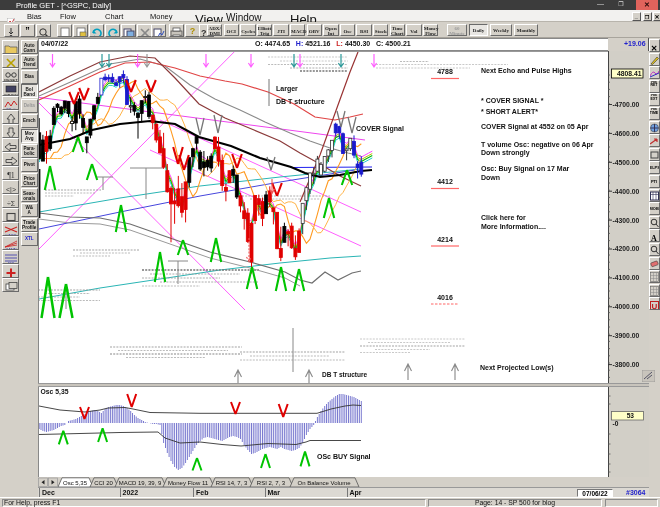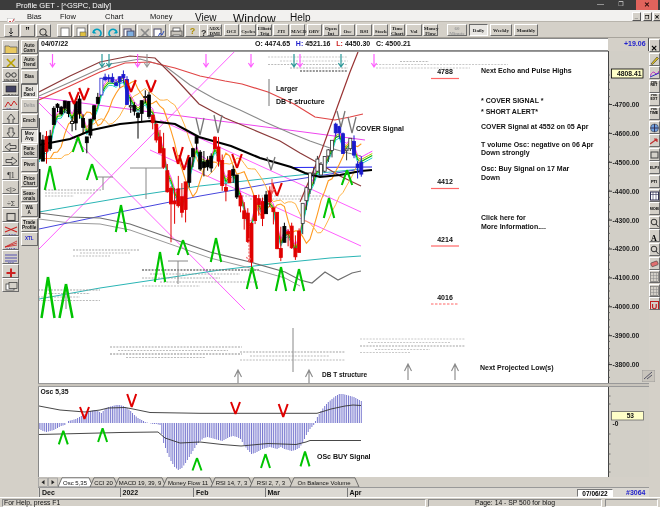--- a/index.html
+++ b/index.html
@@ -23,23 +23,23 @@
 
 <div class="abs" style="left:0;top:10px;width:660px;height:12px;background:#f2f1ef;border-bottom:1px solid #b8b4ac"></div>
 <div class="abs" style="left:7px;top:12px;width:8px;height:8px"><svg width="8" height="8">
       <rect x="0" y="0" width="8" height="8" fill="#fff" stroke="#888" stroke-width="0.6"></rect>
       <path d="M1,6 L3,3 L5,5 L7,1" stroke="#c03030" stroke-width="0.9" fill="none"></path>
     </svg></div>
 <div class="abs" style="left:27px;top:11.5px;font-size:7.5px;color:#111">Bias</div>
 <div class="abs" style="left:60px;top:11.5px;font-size:7.5px;color:#111">Flow</div>
 <div class="abs" style="left:105px;top:11.5px;font-size:7.5px;color:#111">Chart</div>
 <div class="abs" style="left:150px;top:11.5px;font-size:7.5px;color:#111">Money</div>
-<div class="abs" style="left:195px;top:11.5px;font-size:10px;color:#111">View</div>
-<div class="abs" style="left:233px;top:11.5px;font-size:12px;color:#111">Window</div>
-<div class="abs" style="left:290px;top:11.5px;font-size:10px;color:#111">Help</div>
+<div class="abs" style="left:195px;top:11.5px;font-size:13px;color:#111">View</div>
+<div class="abs" style="left:226px;top:11.5px;font-size:10px;color:#111">Window</div>
+<div class="abs" style="left:290px;top:11.5px;font-size:13px;color:#111">Help</div>
 <div class="abs" style="left:632px;top:11.5px;width:9px;height:9px;border:1px solid;border-color:#fff #555 #555 #fff;background:#d4d0c8;font-size:6px;text-align:center;line-height:7px;font-weight:bold">_</div>
 <div class="abs" style="left:642.5px;top:11.5px;width:9px;height:9px;border:1px solid;border-color:#fff #555 #555 #fff;background:#d4d0c8;font-size:5px;text-align:center;line-height:8px;font-weight:bold">❐</div>
 <div class="abs" style="left:652.5px;top:11.5px;width:9px;height:9px;border:1px solid;border-color:#fff #555 #555 #fff;background:#d4d0c8;font-size:6px;text-align:center;line-height:8px;font-weight:bold">✕</div>
 
 <div class="abs" style="left:0;top:22px;width:660px;height:16px;background:#d4d0c8;border-bottom:1px solid #a8a49c"></div>
 <div class="ib" style="left:4px"><svg width="12" height="12">
       <path d="M5,1 v6 M5,7 l-2,-2 m2,2 l2,-2" stroke="#333" fill="none"></path>
       <circle cx="5" cy="10" r="1.5" fill="none" stroke="#333"></circle>
     </svg></div>
 <div class="ib" style="left:20px;font-size:9px;font-weight:bold;line-height:11px">”</div>

